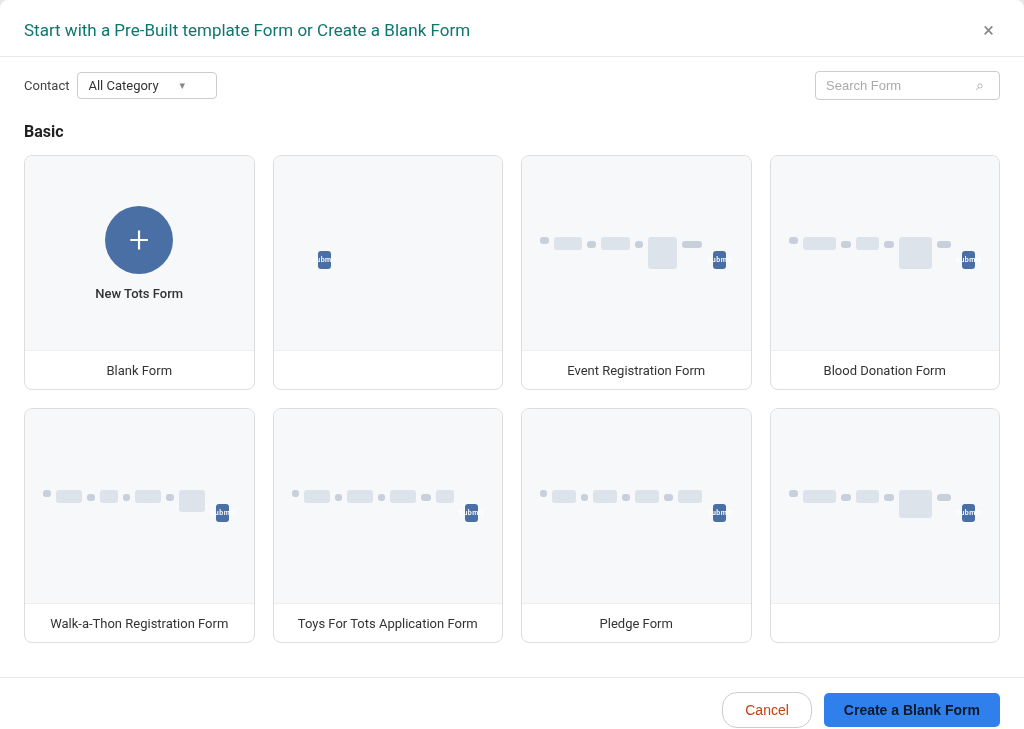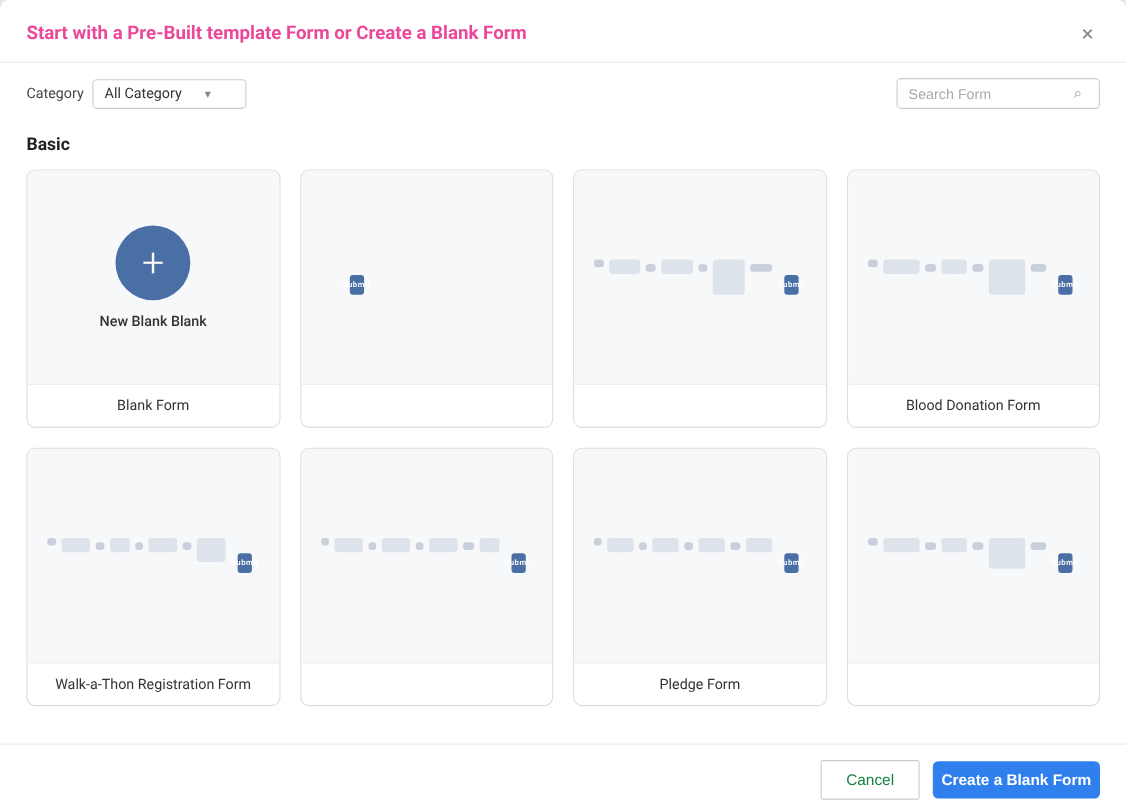--- a/index.html
+++ b/index.html
@@ -23,22 +23,22 @@
     }
     .modal-header {
       display: flex;
       align-items: center;
       justify-content: space-between;
       padding: 18px 24px 14px 24px;
       border-bottom: 1px solid #e8e8e8;
     }
     .modal-title {
       font-size: 17px;
-      font-weight: 700;
-      color: #ec4899;
+      font-weight: 400;
+      color: #0f766e;
     }
     .close-icon {
       cursor: pointer;
       color: #888;
       font-size: 20px;
       line-height: 1;
       padding: 2px 6px;
     }
     .modal-toolbar {
       display: flex;
@@ -211,55 +211,55 @@
       display: flex;
       align-items: center;
       justify-content: flex-end;
       padding: 14px 24px;
       border-top: 1px solid #e8e8e8;
       gap: 12px;
     }
     .btn-cancel {
       padding: 9px 22px;
       border: 1px solid #ccc;
-      border-radius: 2px;
+      border-radius: 15px;
       background: #fff;
       font-size: 14px;
-      color: #15803d;
+      color: #c2410c;
       cursor: pointer;
       font-weight: 500;
     }
     .btn-create {
-      padding: 9px 8px;
+      padding: 9px 20px;
       border: none;
       border-radius: 5px;
       background: #2f80ed;
       font-size: 14px;
-      color: #ffffff;
+      color: #0f172a;
       cursor: pointer;
       font-weight: 600;
     }
     .category-row {
       display: flex;
       align-items: center;
       gap: 0;
     }
   </style>
 </head>
 <body>
 
 <div class="modal">
   <div class="modal-header">
     <span class="modal-title">Start with a Pre-Built template Form or Create a Blank Form</span>
     <span class="close-icon">×</span>
   </div>
 
   <div class="modal-toolbar">
     <div class="category-row">
-      <span class="category-label">Category</span>
+      <span class="category-label">Contact</span>
       <div class="category-select">
         <span>All Category</span>
         <span class="chevron">▾</span>
       </div>
     </div>
     <div class="search-box">
       <input type="text" placeholder="Search Form" style="">
       <span class="search-icon">⌕</span>
     </div>
   </div>
@@ -267,21 +267,21 @@
   <div class="modal-body">
     <div class="section-title">Basic</div>
     <div class="cards-grid">
 
       <div class="card">
         <div class="card-preview">
           <div class="blank-form-preview">
             <div class="plus-circle">
               <span>+</span>
             </div>
-            <span class="new-blank-label">New Blank Blank</span>
+            <span class="new-blank-label">New Tots Form</span>
           </div>
         </div>
         <div class="card-label">Blank Form</div>
       </div>
 
       <div class="card">
         <div class="card-preview">
           <div class="form-preview">
             <div class="fgroup">
               <div class="fline short"></div>
@@ -317,20 +317,21 @@
             <div class="fline xshort" style="margin-top:4px"></div>
             <div class="fline input-box long" style="height:32px"></div>
             <div class="fline medium" style="margin-top:4px"></div>
             <div style="display:flex;justify-content:center;margin-top:8px">
               <div class="submit-btn">
                 <span>Submit</span>
               </div>
             </div>
           </div>
         </div>
+        <div class="card-label">Event Registration Form</div>
       </div>
 
       <div class="card">
         <div class="card-preview">
           <div class="form-preview">
             <div class="fline xshort"></div>
             <div class="fline input-box long"></div>
             <div class="fline xshort" style="margin-top:4px"></div>
             <div class="fline input-box medium"></div>
             <div class="fline xshort" style="margin-top:4px"></div>
@@ -378,20 +379,21 @@
             <div class="fline input-box long"></div>
             <div class="fline short" style="margin-top:4px"></div>
             <div class="fline input-box medium"></div>
             <div style="display:flex;justify-content:center;margin-top:8px">
               <div class="submit-btn">
                 <span>Submit</span>
               </div>
             </div>
           </div>
         </div>
+        <div class="card-label">Toys For Tots Application Form</div>
       </div>
 
       <div class="card">
         <div class="card-preview">
           <div class="form-preview">
             <div class="fline xshort"></div>
             <div class="fline input-box long"></div>
             <div class="fline xshort" style="margin-top:4px"></div>
             <div class="fline input-box long"></div>
             <div class="fline xshort" style="margin-top:4px"></div>

